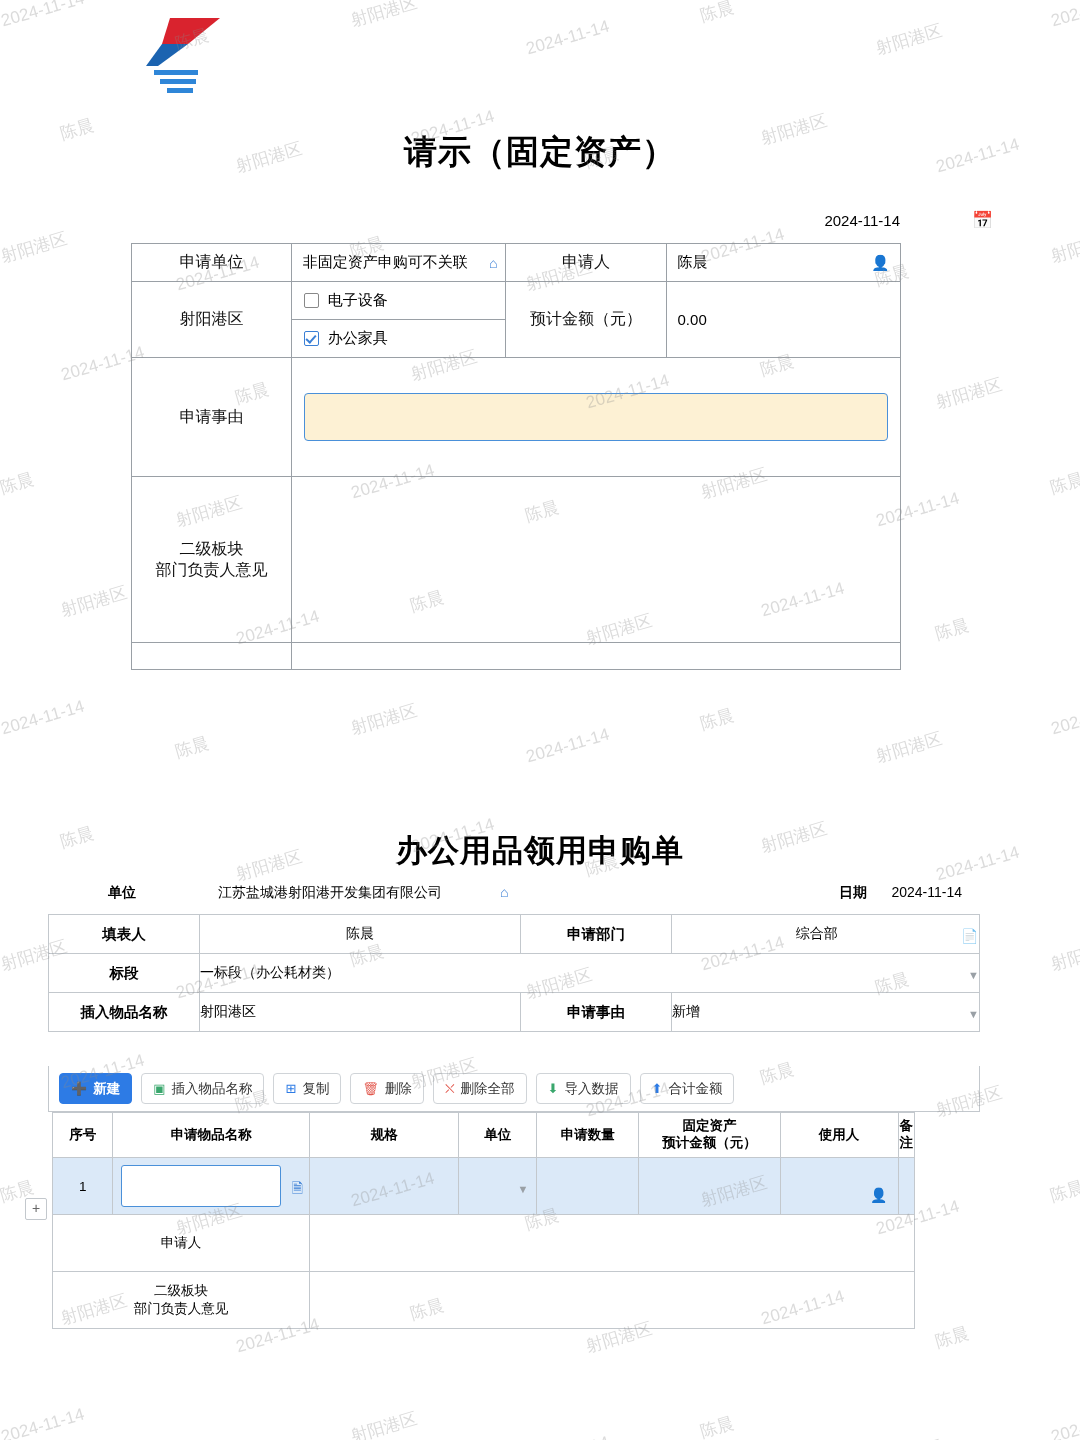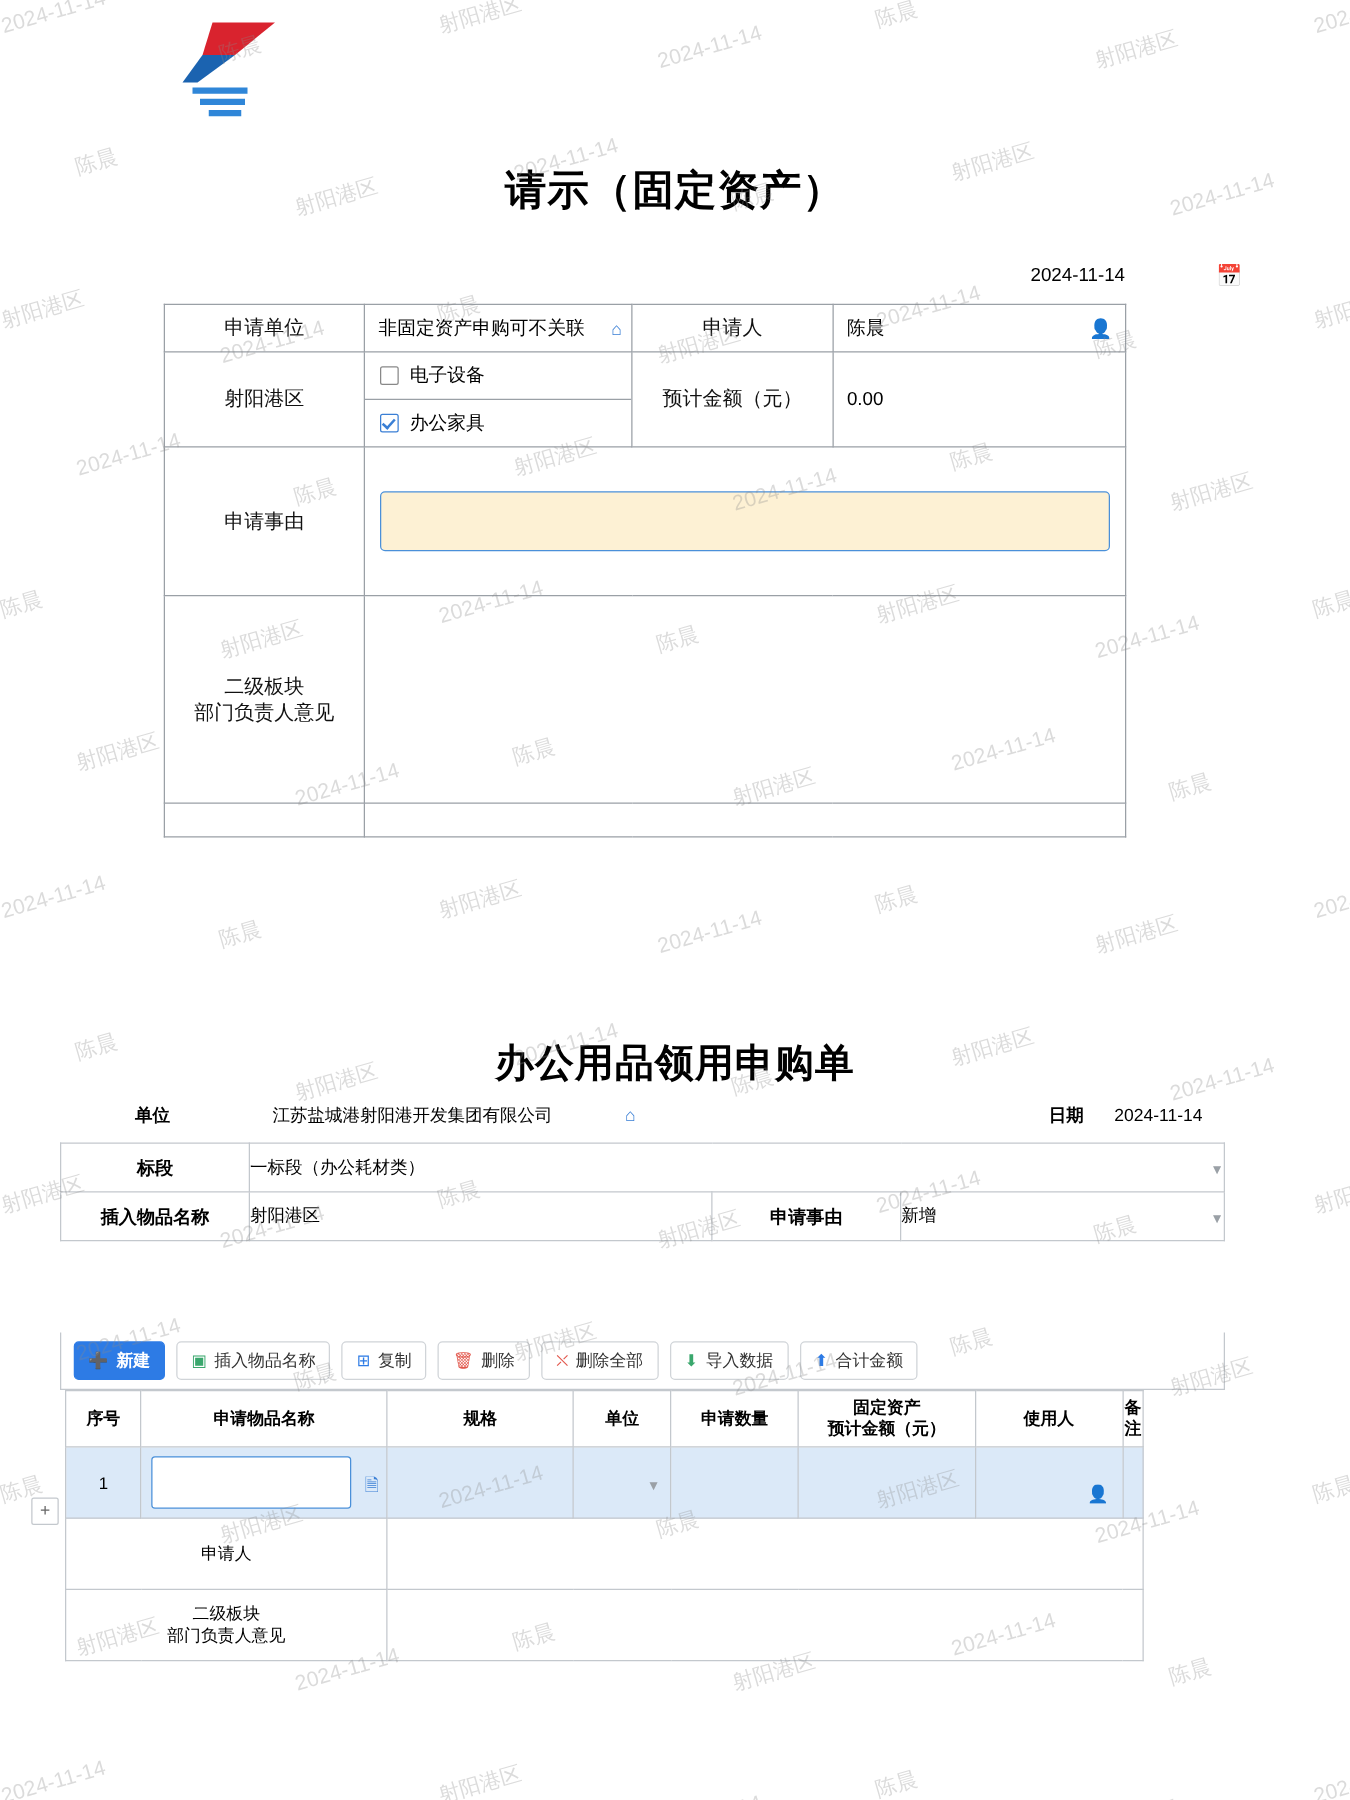--- a/index.html
+++ b/index.html
@@ -340,20 +340,29 @@
   <div class="doc2-meta">
     <span class="m-unit-lbl">单位</span>
     <span class="m-unit-val">江苏盐城港射阳港开发集团有限公司</span>
     <span style="position:absolute;left:452px;color:#3a7fd5;">⌂</span>
     <span class="m-date-lbl">日期</span>
     <span class="m-date-val">2024-11-14</span>
   </div>
 
   <table class="t2">
     <tbody>
+        <tr>
+      <td class="t2lbl">填表人</td>
+      <td class="t2val center" style="width:320px">陈晨</td>
+      <td class="t2lbl">申请部门</td>
+      <td class="t2val center">
+        <span>综合部</span>
+        <span class="rt-ico">📄</span>
+      </td>
+    </tr>
     <tr>
       <td class="t2lbl">标段</td>
       <td class="t2val" colspan="3">
         <span>一标段（办公耗材类）</span>
         <span class="caret">▼</span>
       </td>
     </tr>
     <tr>
       <td class="t2lbl">插入物品名称</td>
       <td class="t2val">射阳港区</td>

